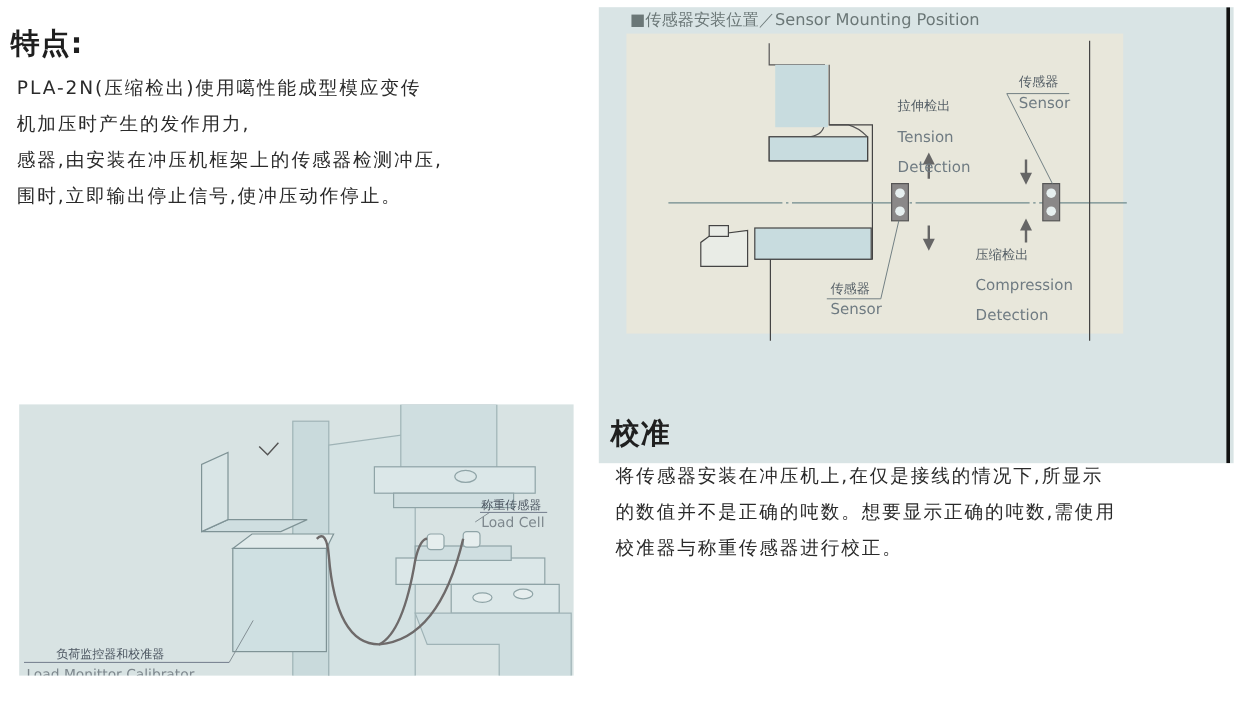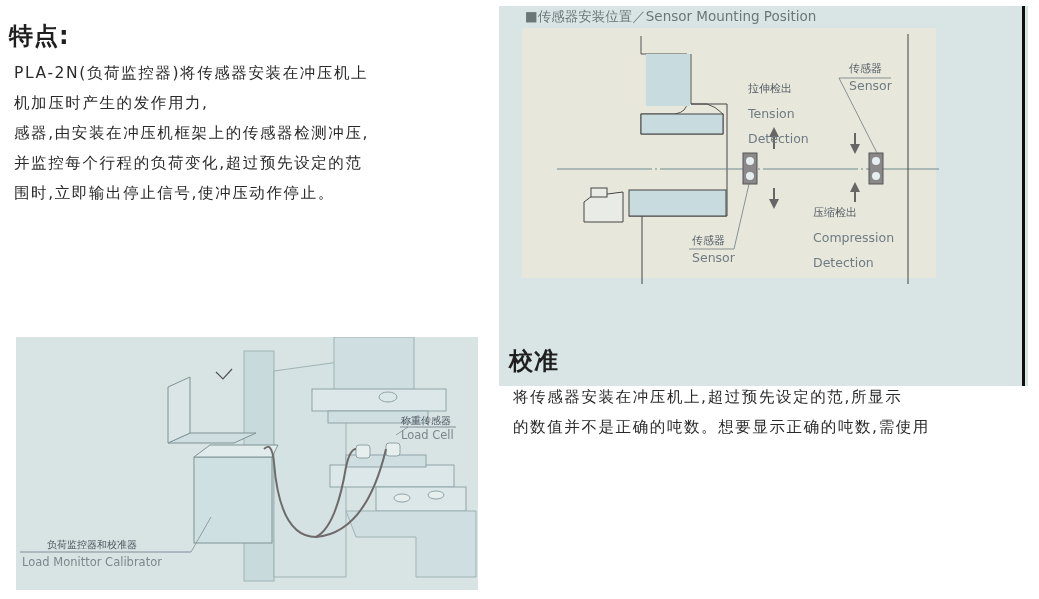--- a/index.html
+++ b/index.html
@@ -6,33 +6,32 @@
   body{width:1039px;height:599px;position:relative;overflow:hidden;font-family:"DejaVu Sans","Liberation Sans",sans-serif;color:#222;}
   .h2{position:absolute;font-weight:bold;font-size:24px;color:#1f1f1f;letter-spacing:1px;}
   .para{position:absolute;font-size:15.5px;line-height:30px;color:#2a2a2a;letter-spacing:1.6px;}
   .para div{white-space:nowrap;}
   #diagram{position:absolute;left:499px;top:6px;width:529px;height:380px;background:#d9e4e5;overflow:hidden;}
   #diagram .edge{position:absolute;right:3px;top:0;width:3px;height:100%;background:#111;}
   #diagram .inner{position:absolute;left:23px;top:22px;width:414px;height:250px;background:#e8e7db;}
   #diagram .title{position:absolute;left:26px;top:2px;font-size:13.5px;color:#6b7777;white-space:nowrap;}
   .lbl{position:absolute;font-size:11px;color:#555f66;line-height:13px;white-space:nowrap;}
   .lbl .en{font-size:12.5px;color:#6f7b82;margin-top:12px;}
-  #illus{position:absolute;left:16px;top:337px;width:462px;height:253px;background:#d8e3e3;overflow:hidden;}
+  #illus{position:absolute;left:16px;top:337px;width:462px;height:226px;background:#d8e3e3;overflow:hidden;}
   .ilbl{position:absolute;font-size:10px;color:#4b5560;white-space:nowrap;}
   .ilbl .en{font-size:11.5px;color:#7d878d;}
 </style>
 </head>
 <body>
 
 <div class="h2" style="left:9px;top:20px;">特点:</div>
 <div class="para" style="left:14px;top:58px;">
-  <div>PLA-2N(负荷监控器)将传感器安装在冲压机上</div>
+  <div>PLA-2N(压缩检出)使用噶性能成型模应变传</div>
   <div>机加压时产生的发作用力,</div>
   <div>感器,由安装在冲压机框架上的传感器检测冲压,</div>
-  <div>并监控每个行程的负荷变化,超过预先设定的范</div>
   <div>围时,立即输出停止信号,使冲压动作停止。</div>
 </div>
 
 <div id="diagram">
   <div class="inner"></div>
   <div class="title">■传感器安装位置／Sensor Mounting Position</div>
   <svg width="529" height="303" style="position:absolute;left:0;top:0;">
 
     <path d="M142 30 L142 48 L188 48 L188 96 Q188 106 176 108 L142 108 L142 128 L224 128 L224 108 Q216 100 208 98 L192 98 L192 48" fill="none" stroke="#555" stroke-width="1"></path>
     <rect x="147" y="48" width="44" height="52" fill="#c8dcdf"></rect>
@@ -130,15 +129,16 @@
     <div class="en">Load Cell</div>
   </div>
   <div class="ilbl" style="left:6px;top:201px;text-align:center;">
     <div>负荷监控器和校准器</div>
     <div class="en" style="margin-top:3px;">Load Monittor Calibrator</div>
   </div>
 </div>
 
 <div class="h2" style="left:509px;top:345px;">校准</div>
 <div class="para" style="left:513px;top:382px;">
-  <div>将传感器安装在冲压机上,超过预先设定的范,所显示</div>
+  <div>将传感器安装在冲压机上,在仅是接线的情况下,所显示</div>
   <div>的数值并不是正确的吨数。想要显示正确的吨数,需使用</div>
+  <div>校准器与称重传感器进行校正。</div>
 </div>
 
 </body></html>

